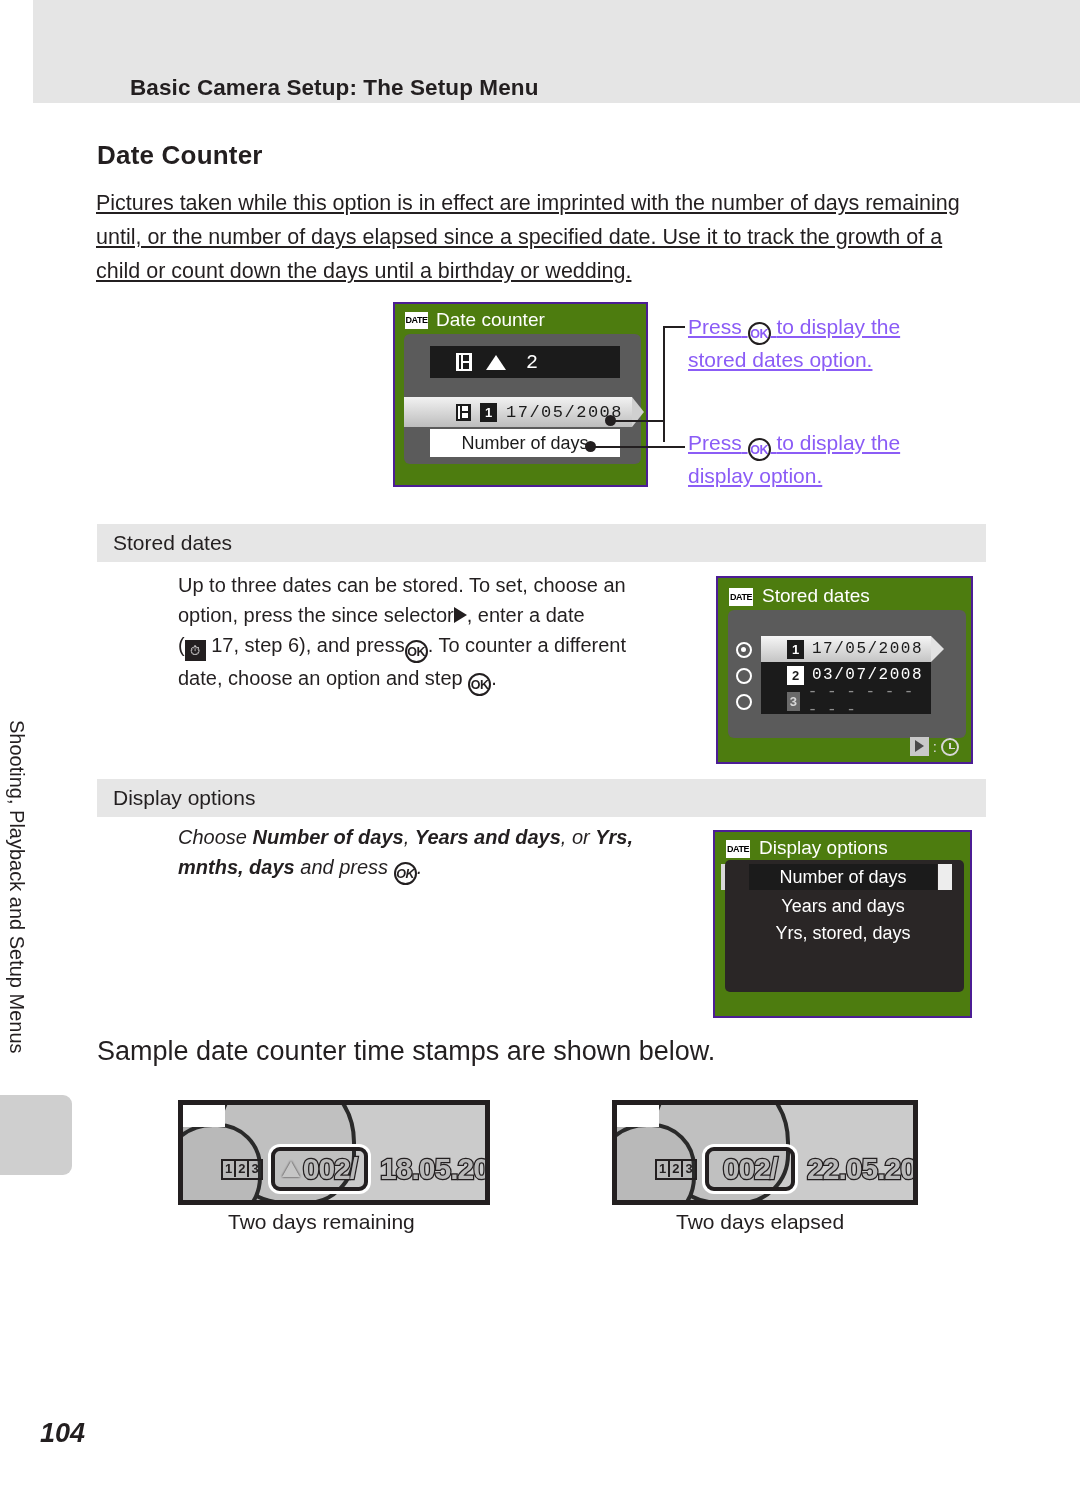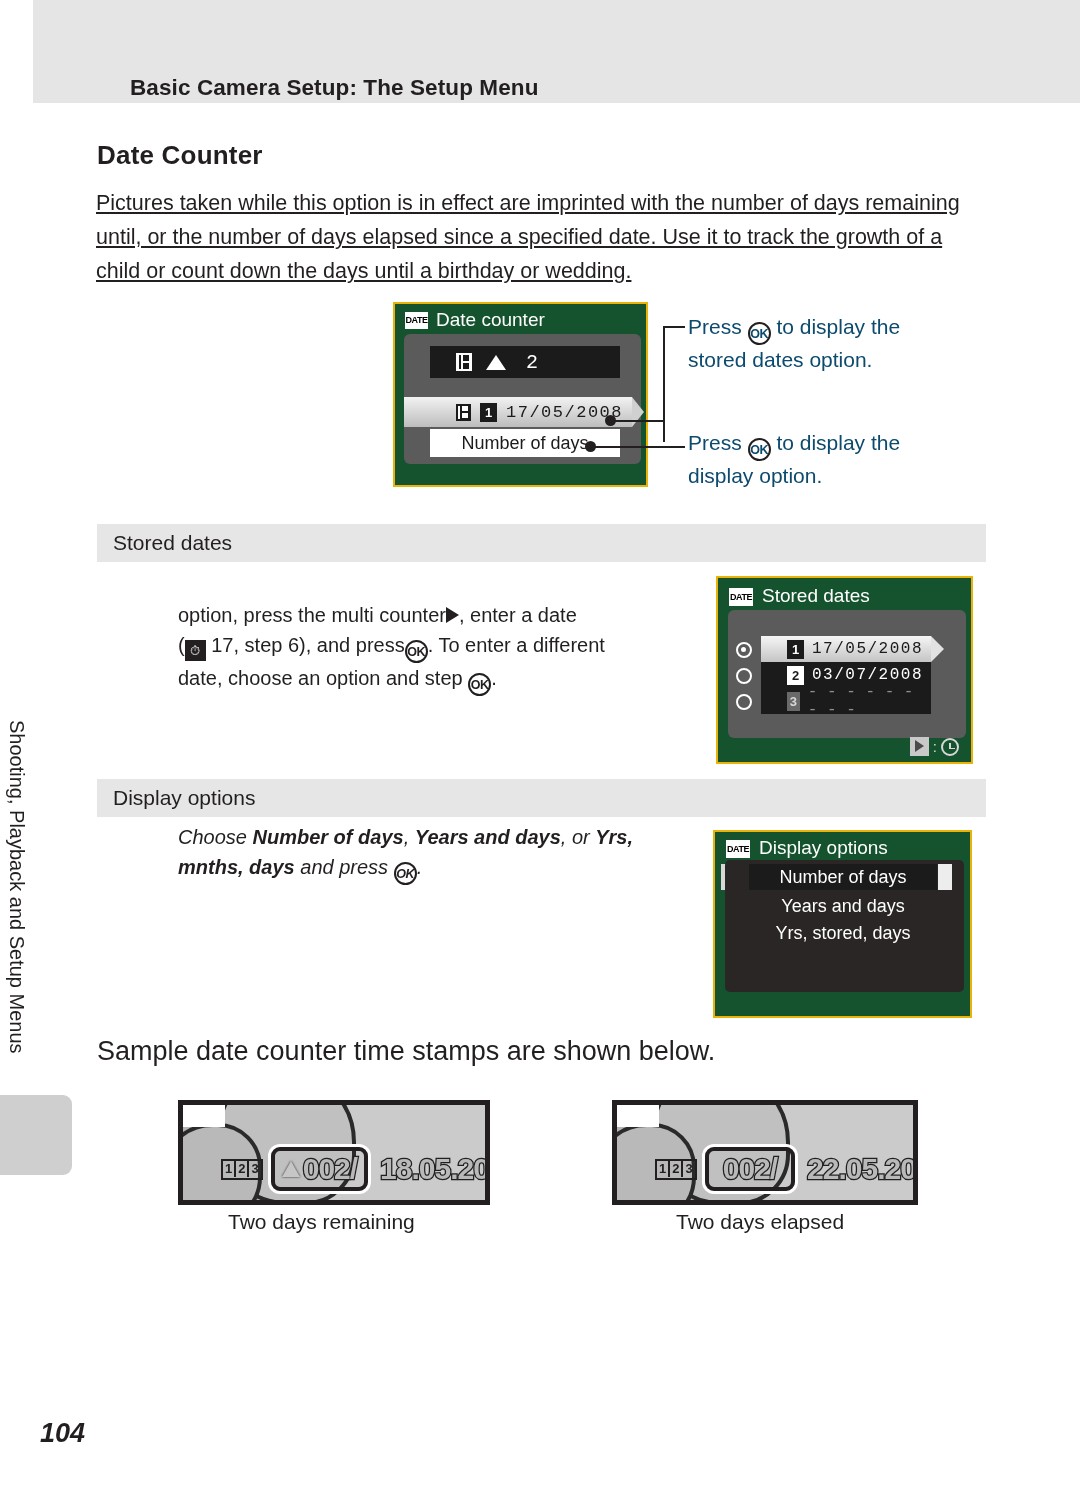--- a/index.html
+++ b/index.html
@@ -48,22 +48,22 @@
     width: 890px;
     font-size: 21.5px;
     line-height: 34px;
     color: #231f20;
     text-decoration: underline;
   }
 
   
   .lcd {
     position: absolute;
-    background: #14532d;
-    border: 2px solid #eab308;
+    background: #4d7c0f;
+    border: 2px solid #4c1d95;
     box-sizing: border-box;
   }
   .lcd-title {
     position: absolute;
     color: #ffffff;
     font-size: 19px;
     white-space: nowrap;
   }
   .date-badge {
     position: absolute;
@@ -123,21 +123,22 @@
   #scr-display .inner-panel {
     position: absolute; left: 10px; top: 28px; width: 239px; height: 132px;
     background: #5b5b5b; border-radius: 5px;
   }
 
   
   .callout-text {
     position: absolute;
     font-size: 21px;
     line-height: 30px;
-    color: #0c4a6e;
+    color: #8b5cf6;
+    text-decoration: underline;
   }
   .leader { position: absolute; background: #231f20; }
 
   
   .sec-band {
     position: absolute;
     left: 97px;
     width: 889px;
     height: 38px;
     background: #e6e6e6;
@@ -347,24 +348,24 @@
   <span class="ok-badge">OK</span>
   <span>to display the</span><br>
   <span>display option.</span>
 </div>
 
 <div class="sec-band" style="top:524px;">
   <div class="sec-band-label">Stored dates</div>
 </div>
 
 <div class="body-text" style="left:178px; top:570px; width:510px;">
-  <br>
-  <span>option, press the multi counter</span><span class="tri-right"></span><span>, enter a date</span><br>
+  <span>Up to three dates can be stored. To set, choose an</span><br>
+  <span>option, press the since selector</span><span class="tri-right"></span><span>, enter a date</span><br>
   <span>(</span><span class="blk-badge">⏱</span>
-  <span>17, step 6), and press</span><span class="ok-badge">OK</span><span>. To enter a different</span><br>
+  <span>17, step 6), and press</span><span class="ok-badge">OK</span><span>. To counter a different</span><br>
   <span>date, choose an option and step</span> <span class="ok-badge">OK</span><span>.</span>
 </div>
 
 <div class="lcd" id="scr-stored">
   <div class="date-badge" style="left:11px; top:10px; width:24px; height:18px;">
     <span>DATE</span>
   </div>
   <div class="lcd-title" style="left:44px; top:7px;">Stored  dates</div>
 
   <div class="inner-panel">

